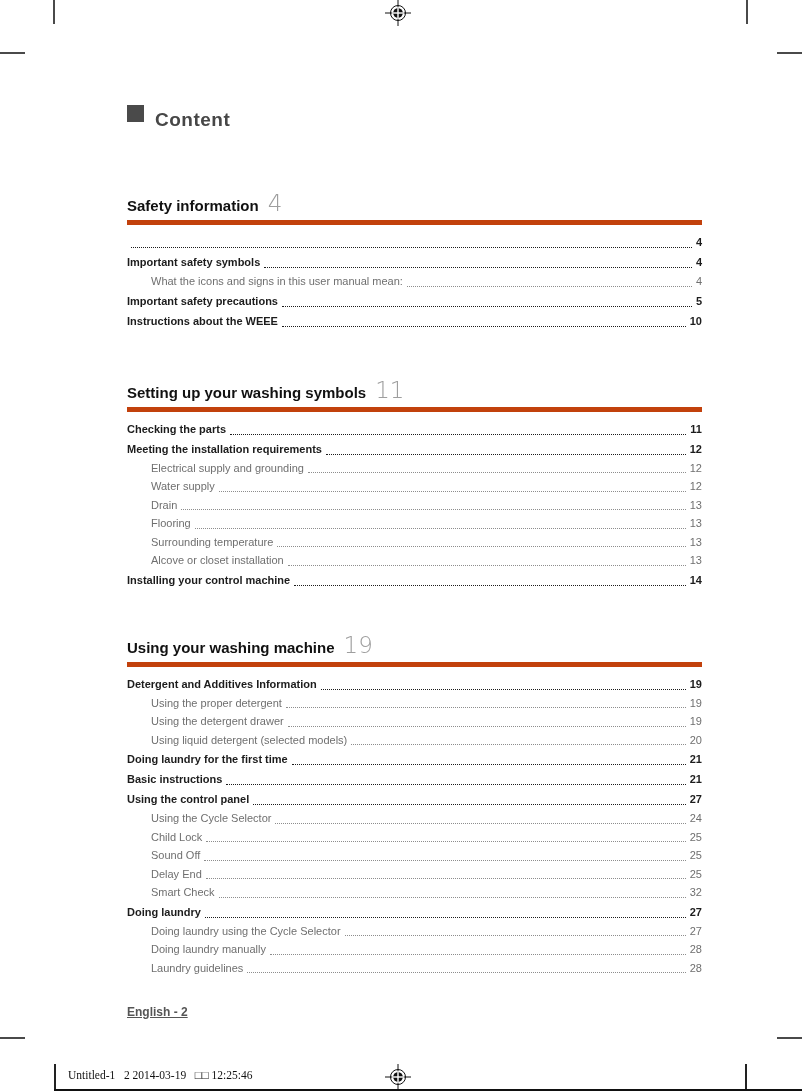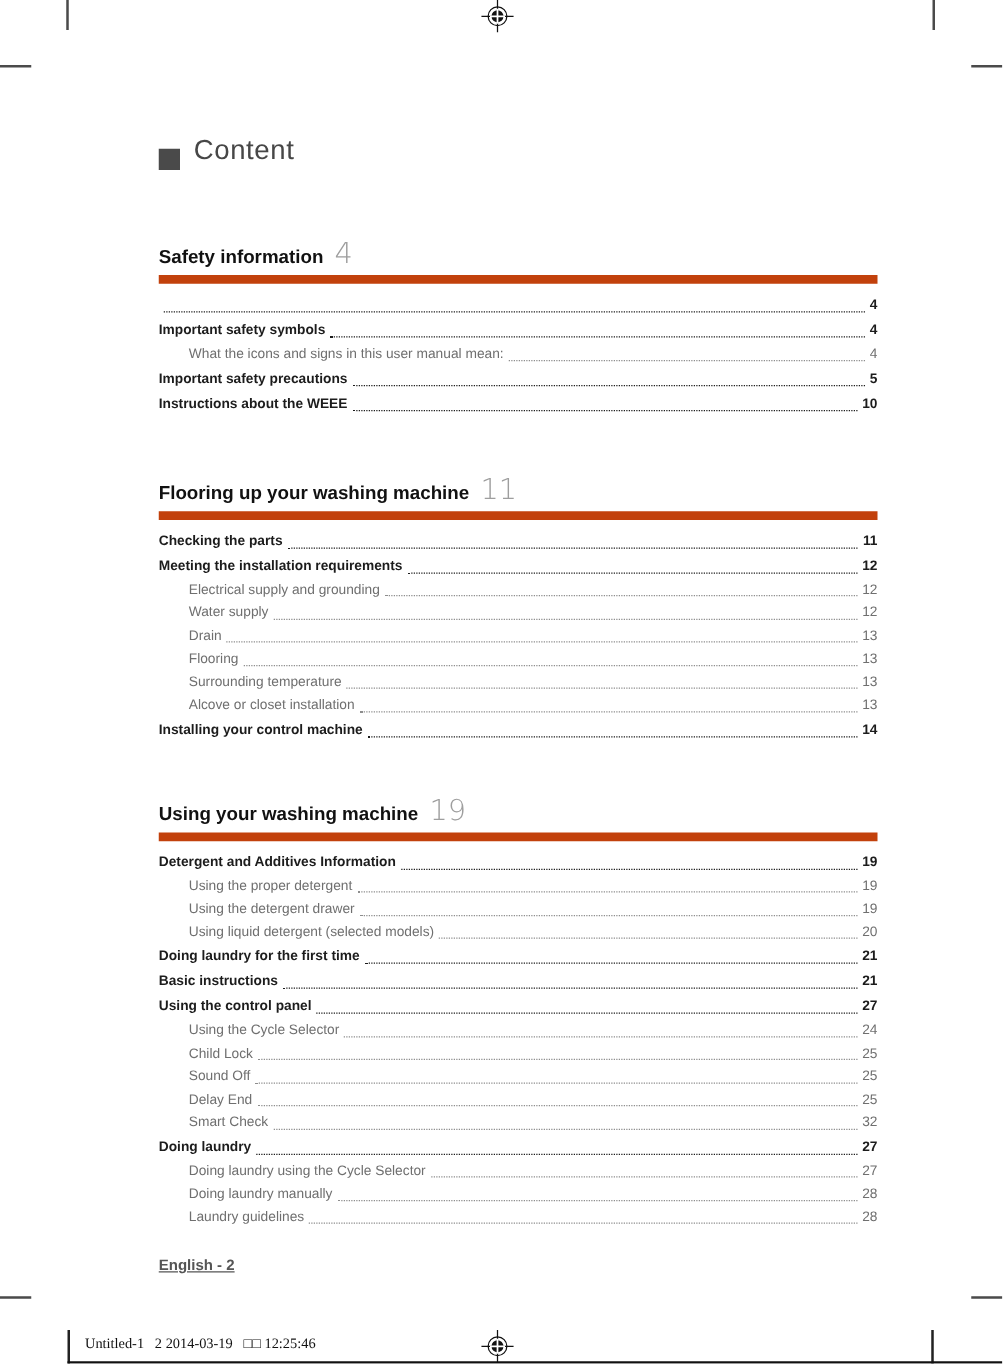--- a/index.html
+++ b/index.html
@@ -20,30 +20,30 @@
   .regmark{position:absolute;width:26px;height:26px;background:none;}
   .reg-top{left:385px;top:0;}
   .reg-bottom{left:385px;top:1064px;}
 
   .slug-text{position:absolute;left:68px;top:1069px;font-family:"Liberation Serif",serif;
              font-size:11.5px;color:#111;white-space:pre;}
 
   
   .content{position:absolute;left:127px;top:0;width:575px;}
 
-  .page-title{margin:104px 0 0 0;font-size:22px;line-height:32px;font-weight:400;
-              color:#474747;letter-spacing:0.5px;display:flex;align-items:flex-end;}
+  .page-title{margin:104px 0 0 0;font-size:19px;line-height:32px;font-weight:700;
+              color:#474747;letter-spacing:0.5px;display:flex;align-items:flex-start;}
   .page-title .bullet{display:inline-block;width:17px;height:17px;background:#4a4a4a;
               margin-right:11px;margin-top:1px;}
 
   .toc-section:nth-child(1){margin-top:54px;}
   .toc-section:nth-child(2){margin-top:46px;}
   .toc-section:nth-child(3){margin-top:42px;text-align:center;}
 
-  .sec-head{display:flex;align-items:baseline;border-bottom:7px solid #c2410c;
+  .sec-head{display:flex;align-items:baseline;border-bottom:5px solid #c2410c;
             padding-bottom:4px;}
   .sec-title{font-size:15px;font-weight:700;color:#111;}
   .sec-num{font-size:23px;font-weight:200;color:#9e9e9e;margin-left:9px;
            font-family:"DejaVu Sans",sans-serif;}
 
   .entries{margin-top:7px;}
   .toc-entry{display:flex;}
   .toc-entry .entry-label{white-space:nowrap;}
   .toc-entry .leader{flex:1;border-bottom:1.6px dotted currentColor;
                      align-self:flex-end;margin:0 4px 4px 4px;min-width:20px;}
@@ -110,21 +110,21 @@
             </div>
             <div class="toc-entry l1">
               <span class="entry-label">Instructions about the WEEE</span>
               <span class="leader"></span>
               <span class="entry-page">10</span>
             </div>
           </div>
         </div>
         <div class="toc-section">
           <div class="sec-head">
-            <span class="sec-title">Flooring up your washing machine</span>
+            <span class="sec-title">Setting up your washing symbols</span>
             <span class="sec-num">11</span>
           </div>
           <div class="entries">
             <div class="toc-entry l1">
               <span class="entry-label">Checking the parts</span>
               <span class="leader"></span>
               <span class="entry-page">11</span>
             </div>
             <div class="toc-entry l1">
               <span class="entry-label">Meeting the installation requirements</span>

